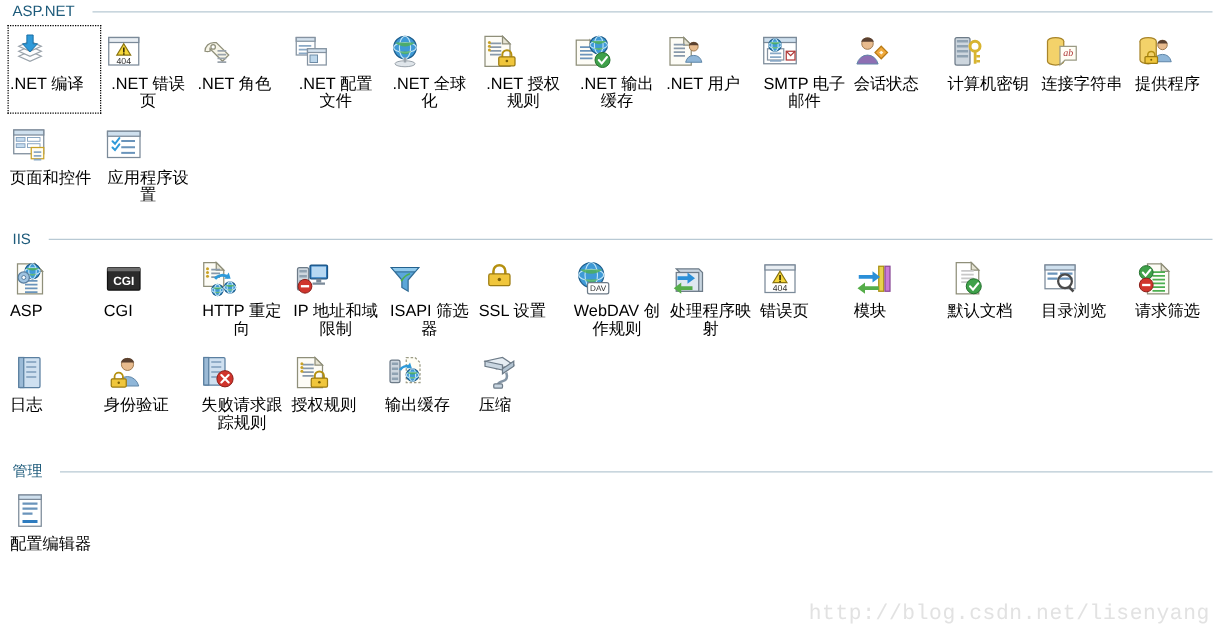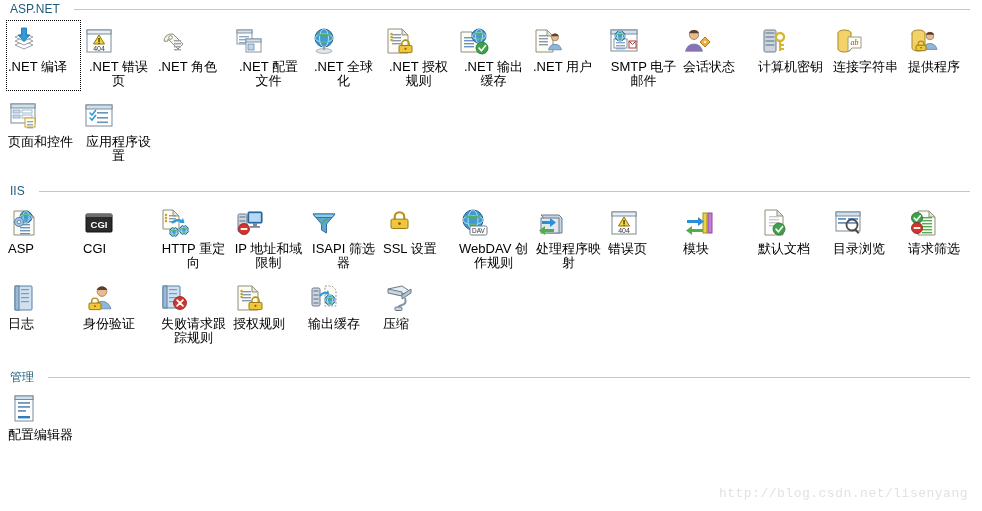--- a/index.html
+++ b/index.html
@@ -97,21 +97,21 @@
   .gap-before-iis { height: 12px; }
   .gap-before-mgmt { height: 16px; }
 
   
   .watermark {
     position: absolute;
     right: 14px;
     bottom: 10px;
     color: #e2e2e2;
     font-family: "Liberation Mono", "DejaVu Sans Mono", monospace;
-    font-size: 13px;
+    font-size: 17px;
     letter-spacing: 0.5px;
     white-space: nowrap;
     user-select: none;
   }
 </style>
 </head>
 <body>
 
 <div class="feature-page">
 

